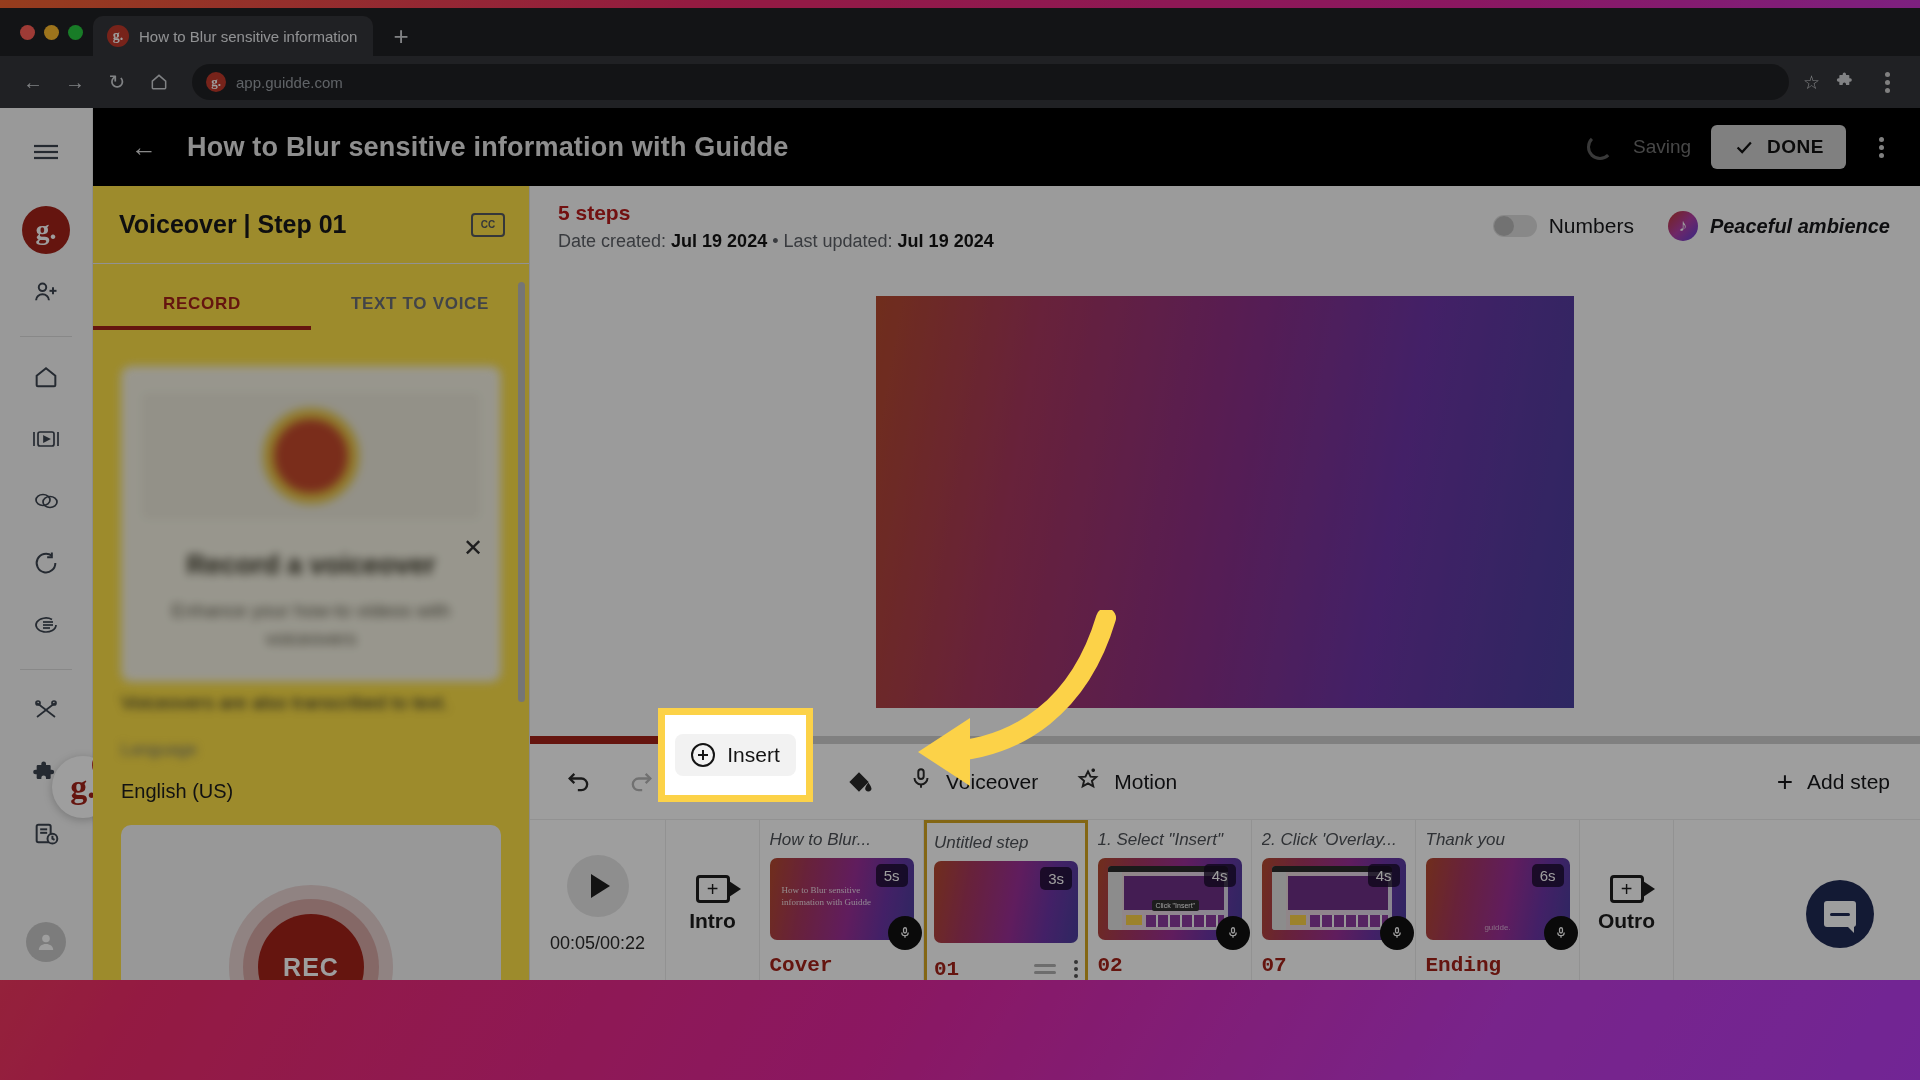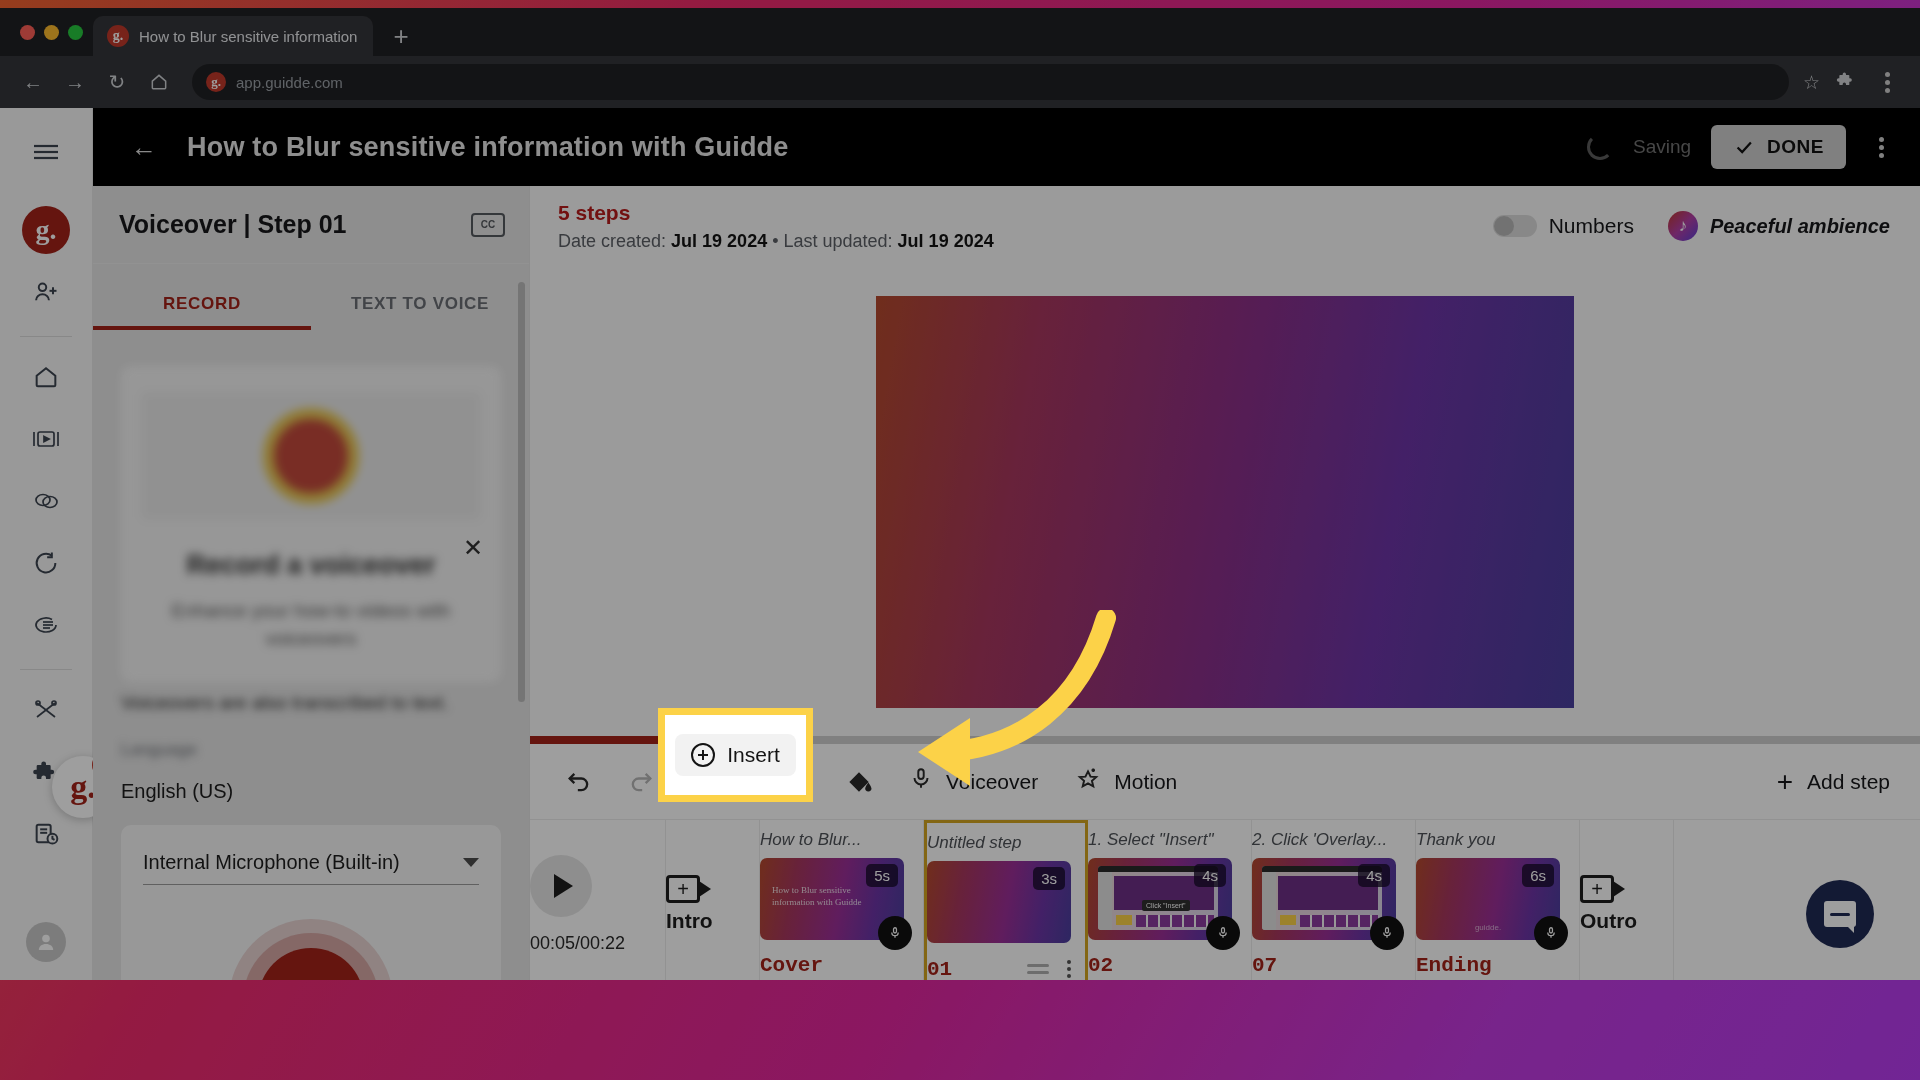--- a/index.html
+++ b/index.html
@@ -119,21 +119,21 @@
     display: flex; align-items: center; gap: 12px; font-size: 19px; font-weight: bold; letter-spacing:.5px;
   }
   .kebab { color: #cfcfcf; font-size: 24px; letter-spacing: 1px; width: 30px; text-align: center; line-height: 1;}
   .kebab span { display:block; width:5px; height:5px; border-radius:50%; background:#cfcfcf; margin:3px auto;}
 
   
   .body-split { display: flex; width: 100%; padding-top: 78px; height: 880px; }
 
   
   .vpanel {
-    width: 437px; flex: none; background: #e5e5e5; border-right: 1px solid #e2e2e2;
+    width: 437px; flex: none; background: #fde047; border-right: 1px solid #e2e2e2;
     position: relative; overflow: hidden;
   }
   .vp-head {
     height: 78px; display: flex; align-items: center; padding: 0 24px 0 26px;
     border-bottom: 1px solid #ececec;
   }
   .vp-title { font-size: 25px; font-weight: bold; color: #17181a; }
   .cc-btn {
     margin-left: auto; width: 34px; height: 24px; border: 2px solid #55595e; border-radius: 4px;
     display: flex; align-items: center; justify-content: center;
@@ -240,21 +240,21 @@
   .plus-circ::before { left: 50%; top: 5px; bottom: 5px; width: 2px; transform: translateX(-50%); }
   .plus-circ::after { top: 50%; left: 5px; right: 5px; height: 2px; transform: translateY(-50%); }
 
   
   .arrow-svg { position: absolute; left: 810px; top: 610px; z-index: 39; pointer-events: none; }
 
   
   .filmstrip { height: 168px; background: #fff; display: flex; }
   .fs-cell {
     border-right: 1px solid #ececec; display: flex; flex-direction: column;
-    justify-content: center; flex: none; position: relative;
+    align-items: center; justify-content: center; flex: none; position: relative;
   }
   .fs-play { width: 136px; }
   .play-circ {
     width: 62px; height: 62px; border-radius: 50%; background: #e6e6e6;
     display: flex; align-items: center; justify-content: center;
   }
   .play-tri { width:0;height:0;border-left:19px solid #1d1d1d;border-top:12px solid transparent;border-bottom:12px solid transparent; margin-left:5px;}
   .time-txt { font-size: 18px; color: #2a2a2a; margin-top: 16px; }
   .fs-io { width: 94px; }
   .io-ico { width: 34px; height: 28px; border: 3px solid #1d1d1d; border-radius: 4px; position: relative; }
@@ -497,24 +497,20 @@
           <div class="promo-h">Record a voiceover</div>
           <div class="promo-p">Enhance your how-to videos with voiceovers</div>
         </div>
         <div class="promo-x" style="top:348px;right:46px;position:absolute;">✕</div>
         <div class="promo-note">Voiceovers are also transcribed to text.</div>
 
         <div class="lang-label">Language</div>
         <div class="lang-value">English (US)</div>
 
         <div class="mic-card">
-          <div class="mic-select">
-            <span>Internal Microphone (Built-in)</span>
-            <span class="caret"></span>
-          </div>
           <div class="rec-wrap">
             <div class="rec-outer">
               <div class="rec-mid">
                 <div class="rec-btn">REC</div>
               </div>
             </div>
           </div>
         </div>
       </div>
 

